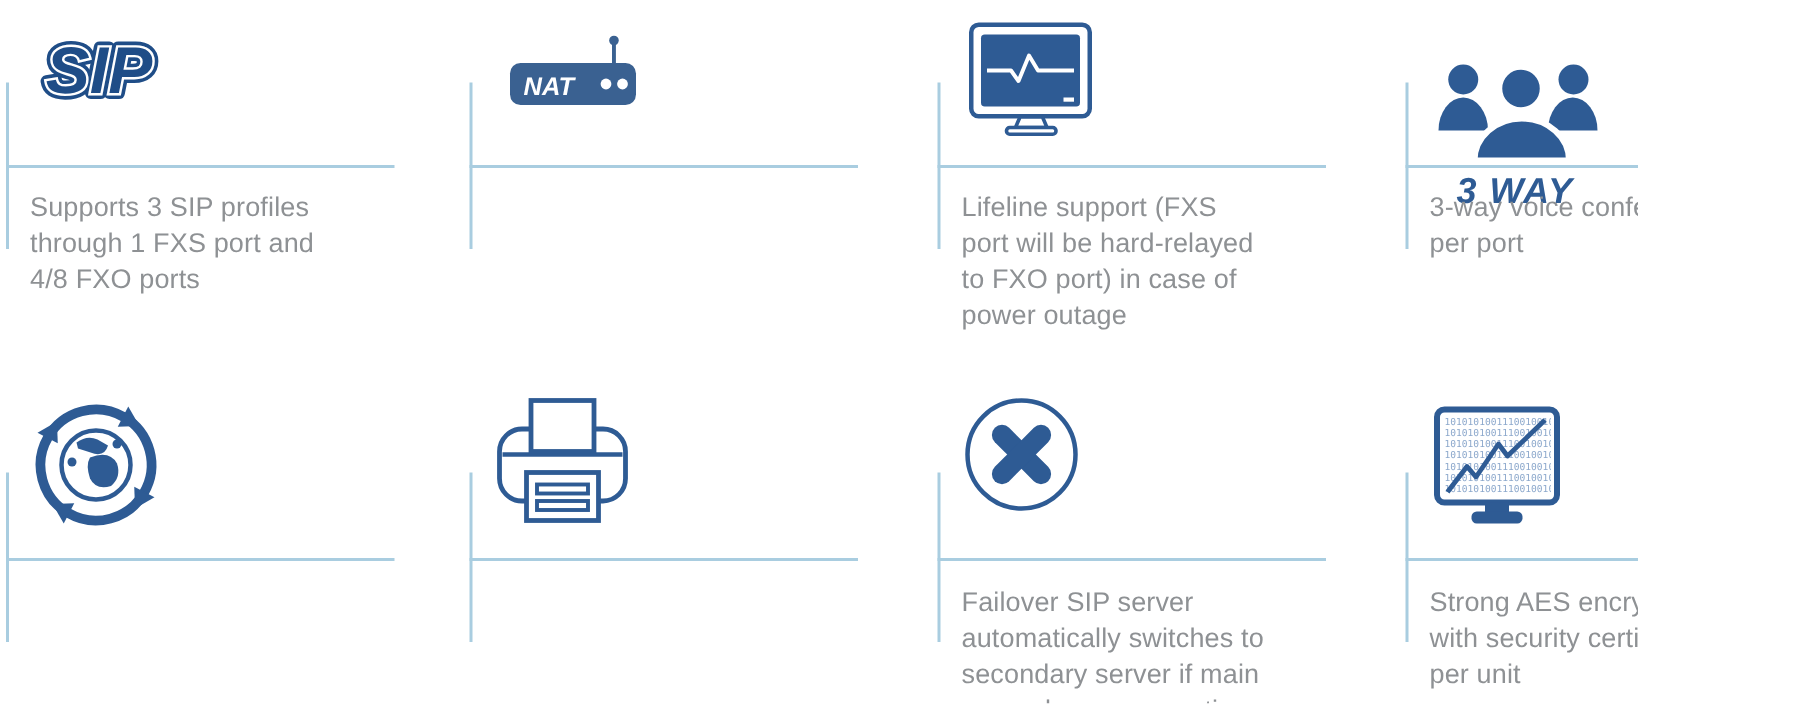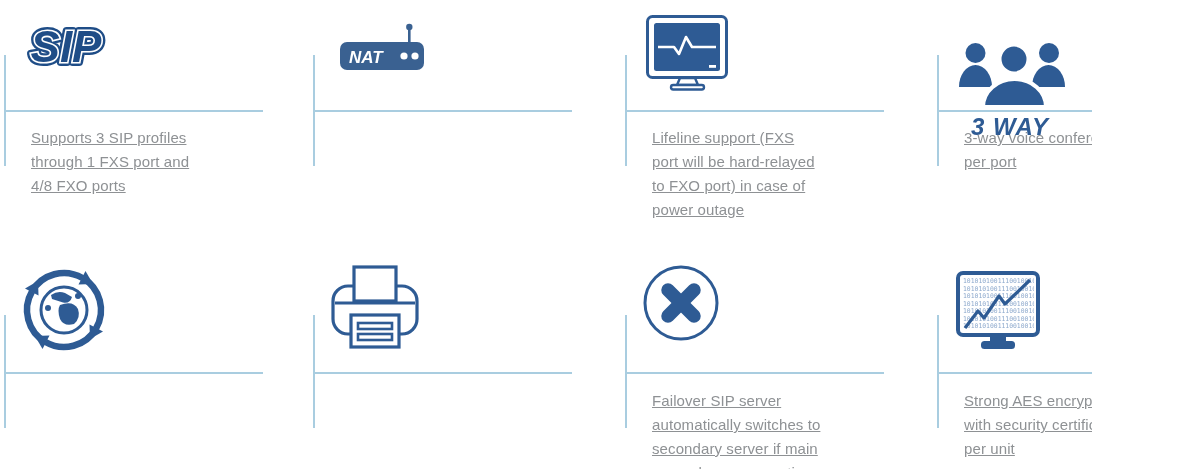--- a/index.html
+++ b/index.html
@@ -12,23 +12,23 @@
   .cell.r2{top:261px;height:208px;}
   .c1{left:4px;} .c2{left:313px;} .c3{left:625px;} .c4{left:937px;}
   .vrule{position:absolute;left:0;width:2px;background:var(--rule-blue);}
   .r1 .vrule{top:55px;height:111px;}
   .r2 .vrule{top:54px;height:113px;}
   .hrule{position:absolute;left:0;height:2px;background:var(--rule-blue);width:259px;}
   .r1 .hrule{top:110px;}
   .r2 .hrule{top:111px;}
   .hrule.short{width:240px;}
   .desc{
-    position:absolute;left:27px;width:252px;
-    font-size:15px;line-height:24px;color:var(--text-gray);
-    white-space:pre-line;letter-spacing:0.1px;text-decoration:underline;
+    position:absolute;left:16px;width:252px;
+    font-size:18px;line-height:24px;color:var(--text-gray);
+    white-space:pre-line;letter-spacing:0.1px;
   }
   .r1 .desc{top:126px;}
   .r2 .desc{top:128px;}
   .iconwrap{position:absolute;}
   svg{overflow:visible;display:block;}
 </style>
 </head>
 <body>
 
 <div class="canvas">

